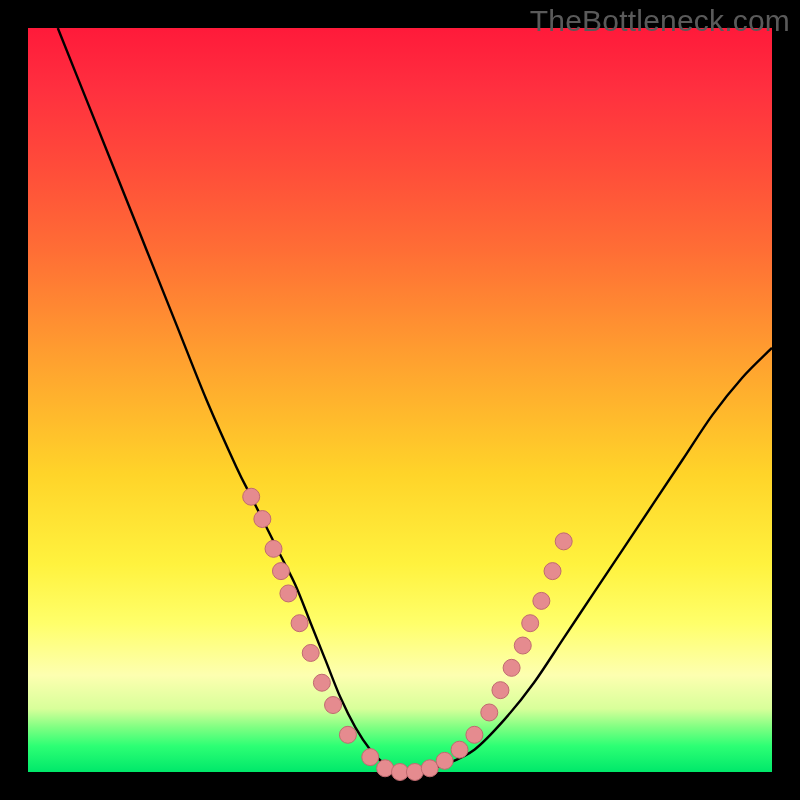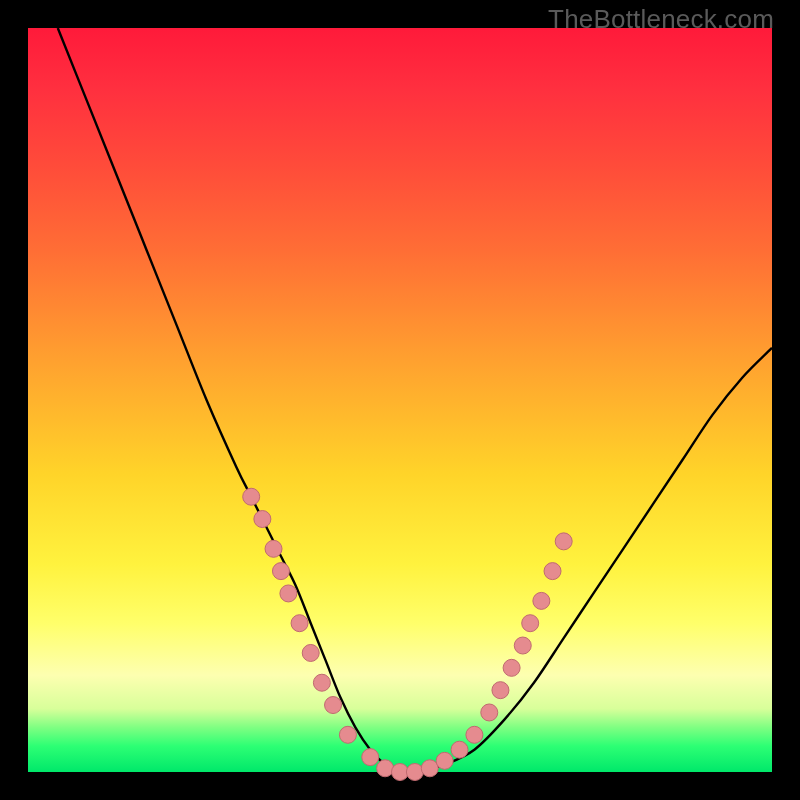--- a/index.html
+++ b/index.html
@@ -39,23 +39,23 @@
       #fdffb0 87%,
       #d8ff9a 91.5%,
       #7fff82 94%,
       #2dff74 96.5%,
       #00e86a 100%
     );
   }
   .watermark {
     position: absolute;
     top: 4px;
-    right: 26px;
+    right: 10px;
     color: #5a5a5a;
-    font-size: 26px;
+    font-size: 30px;
     font-weight: 500;
     letter-spacing: 0.2px;
     user-select: none;
   }
   svg.curve {
     position: absolute;
     top: 0;
     left: 0;
     width: 744px;
     height: 744px;

